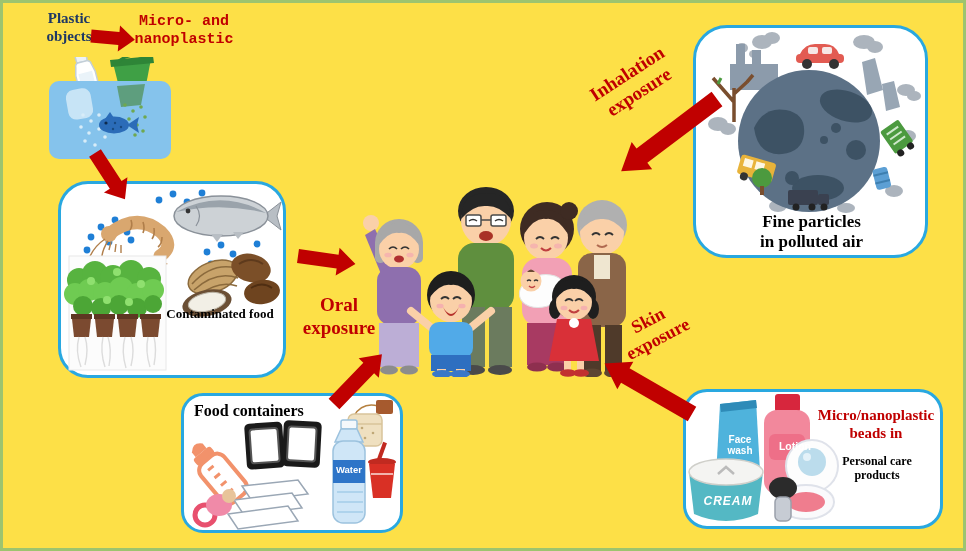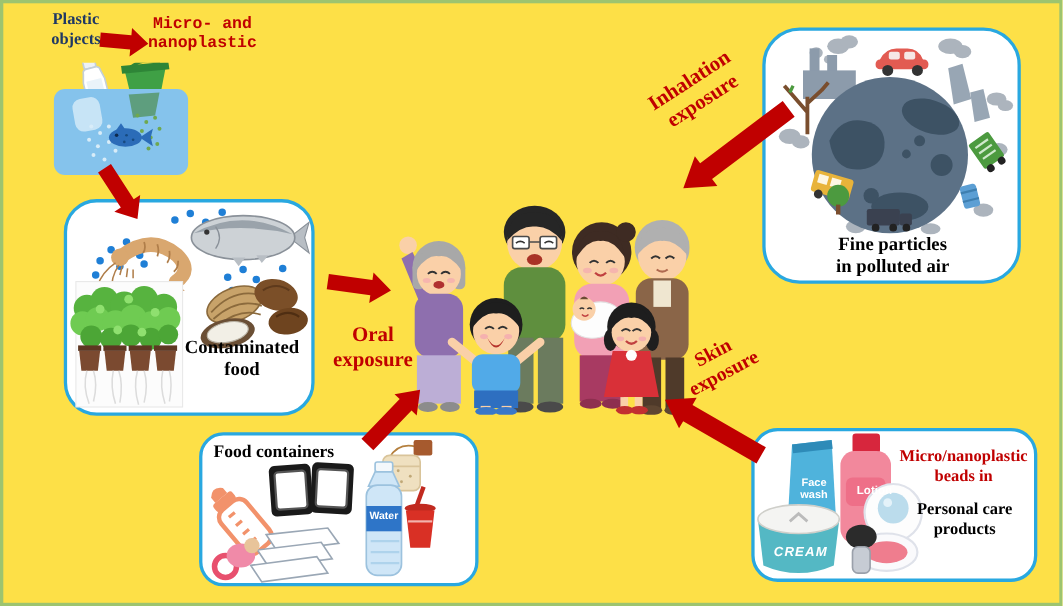--- a/index.html
+++ b/index.html
@@ -177,21 +177,21 @@
             <path d="M24,153 q4,12 0,28"></path>
           <path d="M42,153 q-3,15 2,30"></path>
             <path d="M47,153 q4,12 1,29"></path>
           <path d="M64,153 q-4,14 1,31"></path>
             <path d="M70,153 q4,13 0,29"></path>
           <path d="M87,153 q-3,14 2,30"></path>
             <path d="M93,153 q3,12 0,28"></path>
         </g>
       </g>
     </svg>
-    <div class="abs lbl black" style="left:96px;top:122px;width:126px;font-size:17px;">Contaminated food</div>
+    <div class="abs lbl black" style="left:96px;top:122px;width:126px;font-size:13px;">Contaminated food</div>
   </div>
 
   <svg class="abs" style="left:356px;top:136px;" width="268" height="238" viewBox="0 0 268 238">
 
     <g>
       <ellipse cx="127" cy="72" rx="28" ry="24" fill="#262626"></ellipse>
       <circle cx="127" cy="82" r="25" fill="#FAD0A8"></circle>
       <path d="M102,80 Q102,54 127,54 Q152,54 152,80 Q140,66 127,67 Q114,66 102,80 Z" fill="#262626"></path>
       <rect x="107" y="76" width="15" height="11" rx="2" fill="#FFF" stroke="#4A4A4A" stroke-width="1.5"></rect>
       <rect x="132" y="76" width="15" height="11" rx="2" fill="#FFF" stroke="#4A4A4A" stroke-width="1.5"></rect>
@@ -377,21 +377,21 @@
       </g>
       <g transform="translate(176,142) rotate(-14)">
         <rect x="0" y="0" width="15" height="21" rx="3" fill="#5C9FD4"></rect>
         <path d="M0,6 h15 M0,14 h15" stroke="#3E7FB0" stroke-width="2"></path>
       </g>
     </svg>
     <div class="abs lbl black" style="left:28px;top:184px;width:175px;font-size:17px;">Fine particles
 in polluted air</div>
   </div>
 
-  <div class="bluebox" style="left:178px;top:390px;width:254px;height:140px;border-radius:22px;">
+  <div class="bluebox" style="left:178px;top:390px;width:222px;height:140px;border-radius:22px;">
     <svg class="abs" style="left:0;top:0;" width="216" height="134" viewBox="0 0 216 134">
       <g transform="translate(164,2)">
         <path d="M6,18 Q14,4 30,8" fill="none" stroke="#B5803F" stroke-width="1.5"></path>
         <rect x="28" y="2" width="17" height="14" rx="2" fill="#A65A2E"></rect>
         <rect x="0" y="16" width="34" height="32" rx="6" fill="#EFE0C0" stroke="#D9C49A" stroke-width="1.5"></rect>
         <path d="M0,26 h34" stroke="#D9C49A" stroke-width="1.5"></path>
         <circle cx="10" cy="36" r="1.3" fill="#C0A877"></circle>
           <circle cx="17" cy="40" r="1.3" fill="#C0A877"></circle>
         <circle cx="25" cy="35" r="1.3" fill="#C0A877"></circle>
           <circle cx="14" cy="30" r="1.3" fill="#C0A877"></circle>
@@ -467,21 +467,21 @@
       <g transform="translate(84,86)">
         <ellipse cx="13" cy="10" rx="14" ry="11" fill="#2B2B2B"></ellipse>
         <rect x="5" y="19" width="16" height="24" rx="5" fill="#C7CCD4" stroke="#9AA0AA" stroke-width="1.5"></rect>
       </g>
     </svg>
     <div class="abs lbl sans" style="left:32px;top:42px;width:44px;font-size:10px;color:#FFF;line-height:1.1;">Face wash</div>
     <div class="abs lbl sans" style="left:85px;top:48px;width:40px;font-size:10.5px;color:#FFF;text-align:right;">Lotion</div>
     <div class="abs lbl sans" style="left:6px;top:102px;width:72px;font-size:12px;color:#FFF;letter-spacing:1px;font-style:italic;">CREAM</div>
     <div class="abs lbl red" style="left:126px;top:14px;width:128px;font-size:15px;">Micro/nanoplastic
 beads in</div>
-    <div class="abs lbl black" style="left:136px;top:62px;width:110px;font-size:15px;">Personal care
+    <div class="abs lbl black" style="left:136px;top:62px;width:110px;font-size:12px;">Personal care
 products</div>
   </div>
 
   <svg class="abs" style="left:0;top:0;pointer-events:none;" width="966" height="551" viewBox="0 0 966 551">
     <path class="arrow" transform="translate(88,33) rotate(5)" d="M0,-6.5 L28,-6.5 L28,-13 L44,0 L28,13 L28,6.5 L0,6.5 Z"></path>
     <path class="arrow" transform="translate(92,150) rotate(57)" d="M0,-7 L38,-7 L38,-14 L55,0 L38,14 L38,7 L0,7 Z"></path>
     <path class="arrow" transform="translate(295,253) rotate(8)" d="M0,-7 L40,-7 L40,-14 L58,0 L40,14 L40,7 L0,7 Z"></path>
     <path class="arrow" transform="translate(331,401) rotate(-46)" d="M0,-7.5 L50,-7.5 L50,-14 L69,0 L50,14 L50,7.5 L0,7.5 Z"></path>
     <path class="arrow" transform="translate(714,96) rotate(143)" d="M0,-9 L94,-9 L94,-17 L120,0 L94,17 L94,9 L0,9 Z"></path>
     <path class="arrow" transform="translate(689,411) rotate(-150)" d="M0,-8.5 L77,-8.5 L77,-16 L101,0 L77,16 L77,8.5 L0,8.5 Z"></path>

